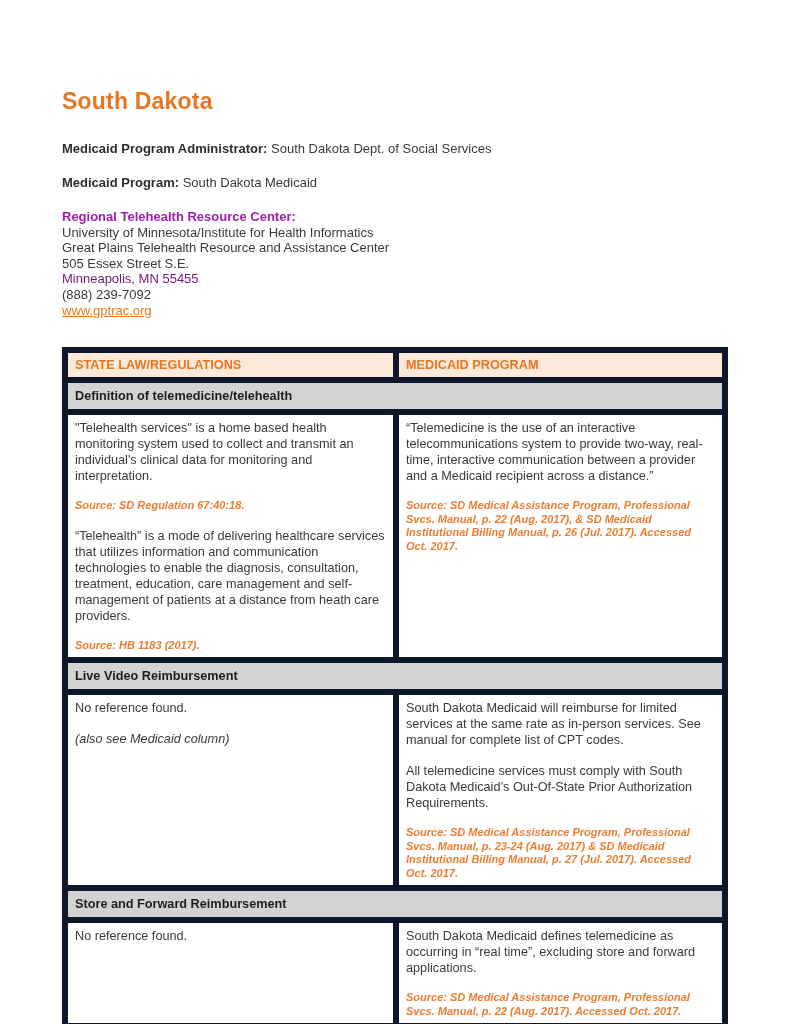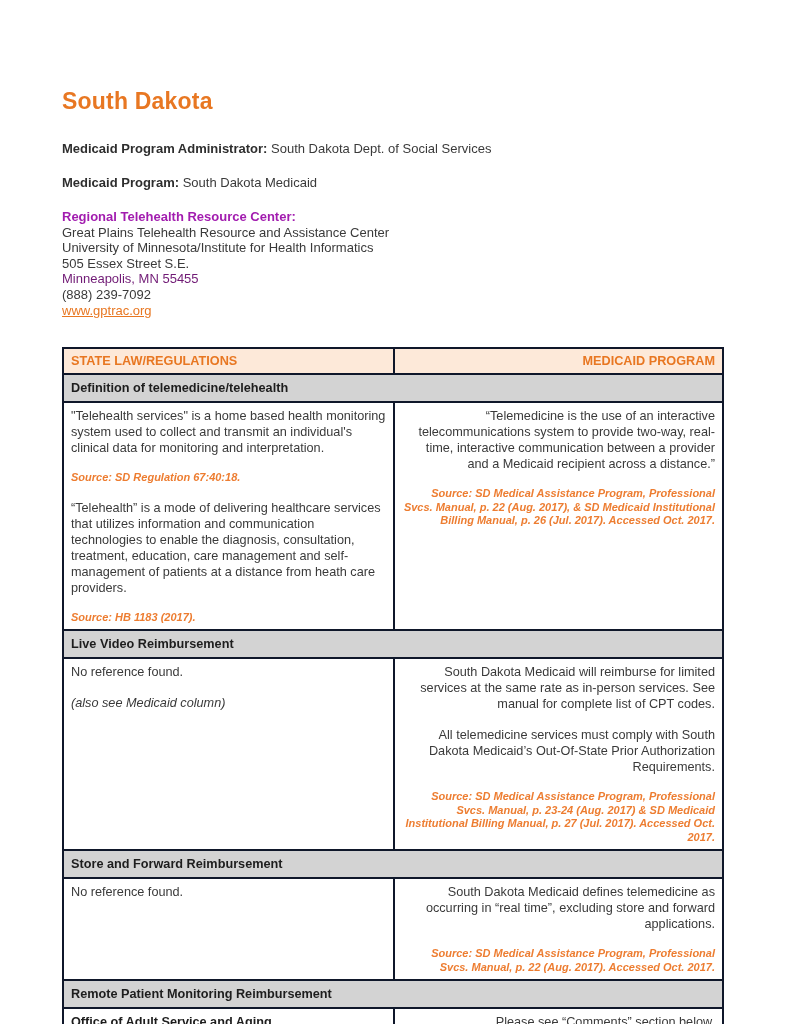--- a/index.html
+++ b/index.html
@@ -27,28 +27,28 @@
   .muted { color: #701a75; }
   .link { color: #E87722; text-decoration: underline; cursor: pointer; }
 
   table.policy {
     margin-top: 29px;
     width: 660px;
     border-collapse: collapse;
     table-layout: fixed;
   }
   table.policy td {
-    border: 2px solid #0f172a;
+    border: 6px solid #0f172a;
     vertical-align: top;
     font-size: 12.7px;
     line-height: 16px;
     padding: 5px 7px;
   }
   td.c1 { width: 331px; }
-  td.c2 { width: 329px; text-align: right; }
+  td.c2 { width: 329px; }
   tr.hdr td {
     background: #FDE9D9;
     color: #E87722;
     font-weight: bold;
     font-size: 12.7px;
     height: 24px;
     padding: 4px 7px;
   }
   tr.sec td {
     background: #D3D3D3;
@@ -86,22 +86,22 @@
     <span>South Dakota Dept. of Social Services</span>
   </p>
 
   <p class="field-line">
     <span class="lbl">Medicaid Program:</span>
     <span>South Dakota Medicaid</span>
   </p>
 
   <div class="rtrc">
     <p class="lbl">Regional Telehealth Resource Center:</p>
+    <p>University of Minnesota/Institute for Health Informatics</p>
     <p>Great Plains Telehealth Resource and Assistance Center</p>
-    <p>University of Minnesota/Institute for Health Informatics</p>
     <p>505 Essex Street S.E.</p>
     <p class="muted">Minneapolis, MN 55455</p>
     <p>(888) 239-7092</p>
     <p><a class="link">www.gptrac.org</a></p>
   </div>
 
   <table class="policy">
     <tbody>
         <tr class="hdr">
       <td class="c1">STATE LAW/REGULATIONS</td>

